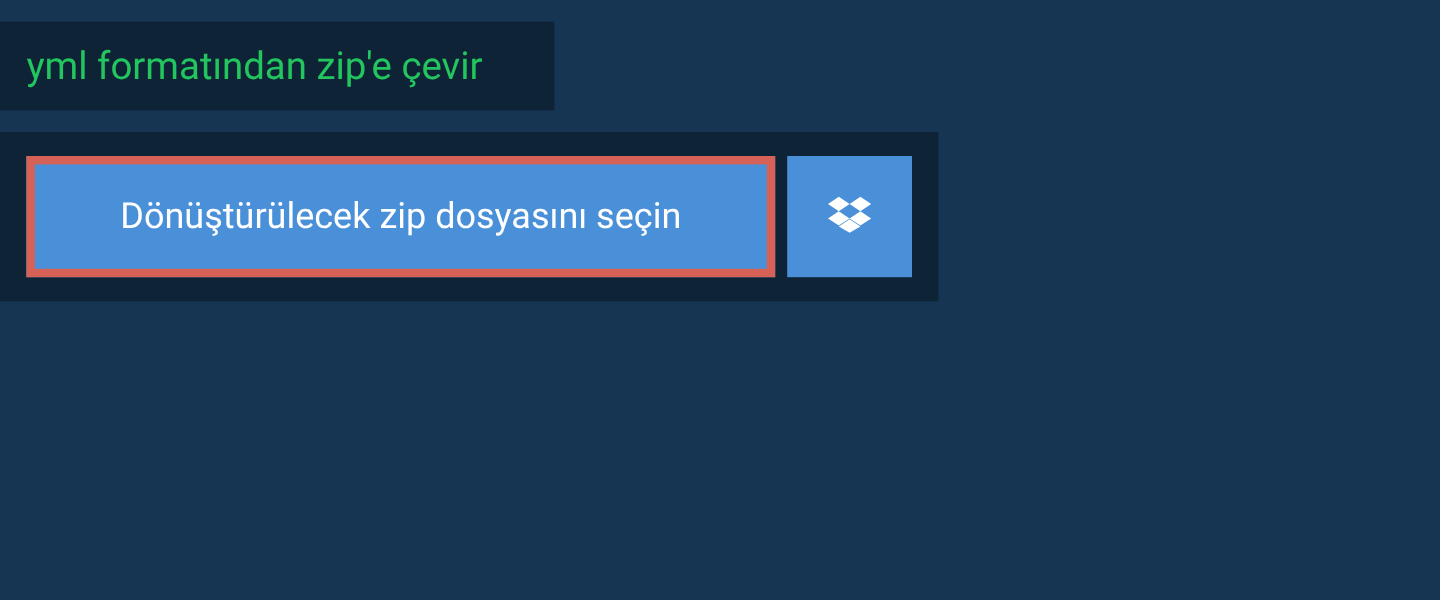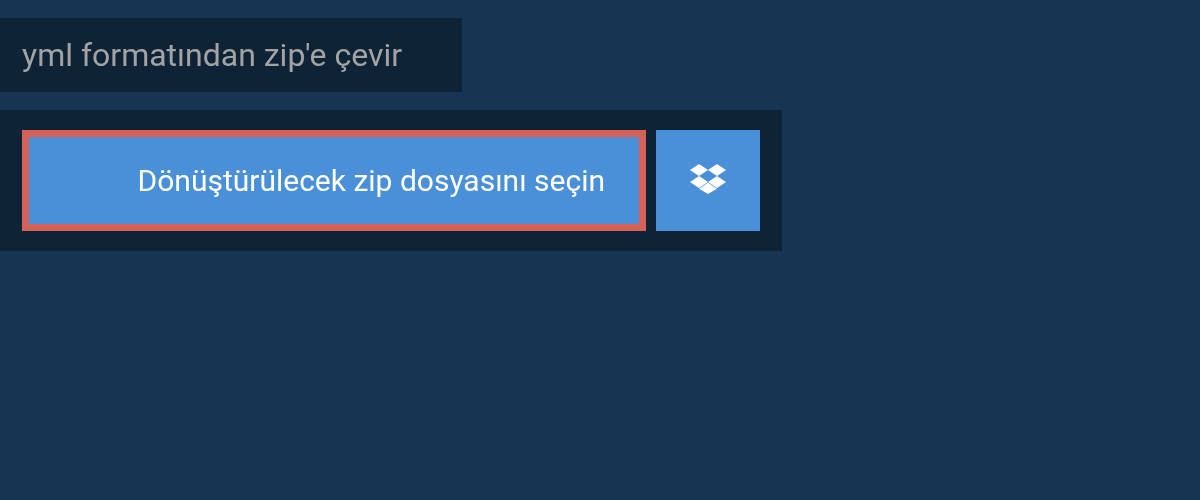--- a/index.html
+++ b/index.html
@@ -14,21 +14,21 @@
       font-family: -apple-system, BlinkMacSystemFont, "Segoe UI", Roboto, Helvetica, Arial, sans-serif;
       overflow: hidden;
     }
     .header-bar {
       background-color: #0e2336;
       display: inline-block;
       padding: 18px 60px 18px 22px;
       margin-top: 18px;
     }
     .header-title {
-      color: #a3a3a3;
+      color: #22c55e;
       font-size: 32px;
       font-weight: 400;
     }
     .action-panel {
       background-color: #0e2336;
       margin-top: 18px;
       padding: 20px 22px;
       display: flex;
       gap: 10px;
       width: 782px;
@@ -36,21 +36,21 @@
     .select-file-button {
       background-color: #4a90d9;
       border: 7px solid #d66156;
       color: #ffffff;
       font-size: 30px;
       font-weight: 400;
       padding: 26px 34px;
       cursor: pointer;
       display: flex;
       align-items: center;
-      justify-content: flex-end;
+      justify-content: center;
       flex: 1;
     }
     .dropbox-button {
       background-color: #4a90d9;
       width: 104px;
       display: flex;
       align-items: center;
       justify-content: center;
       cursor: pointer;
     }

